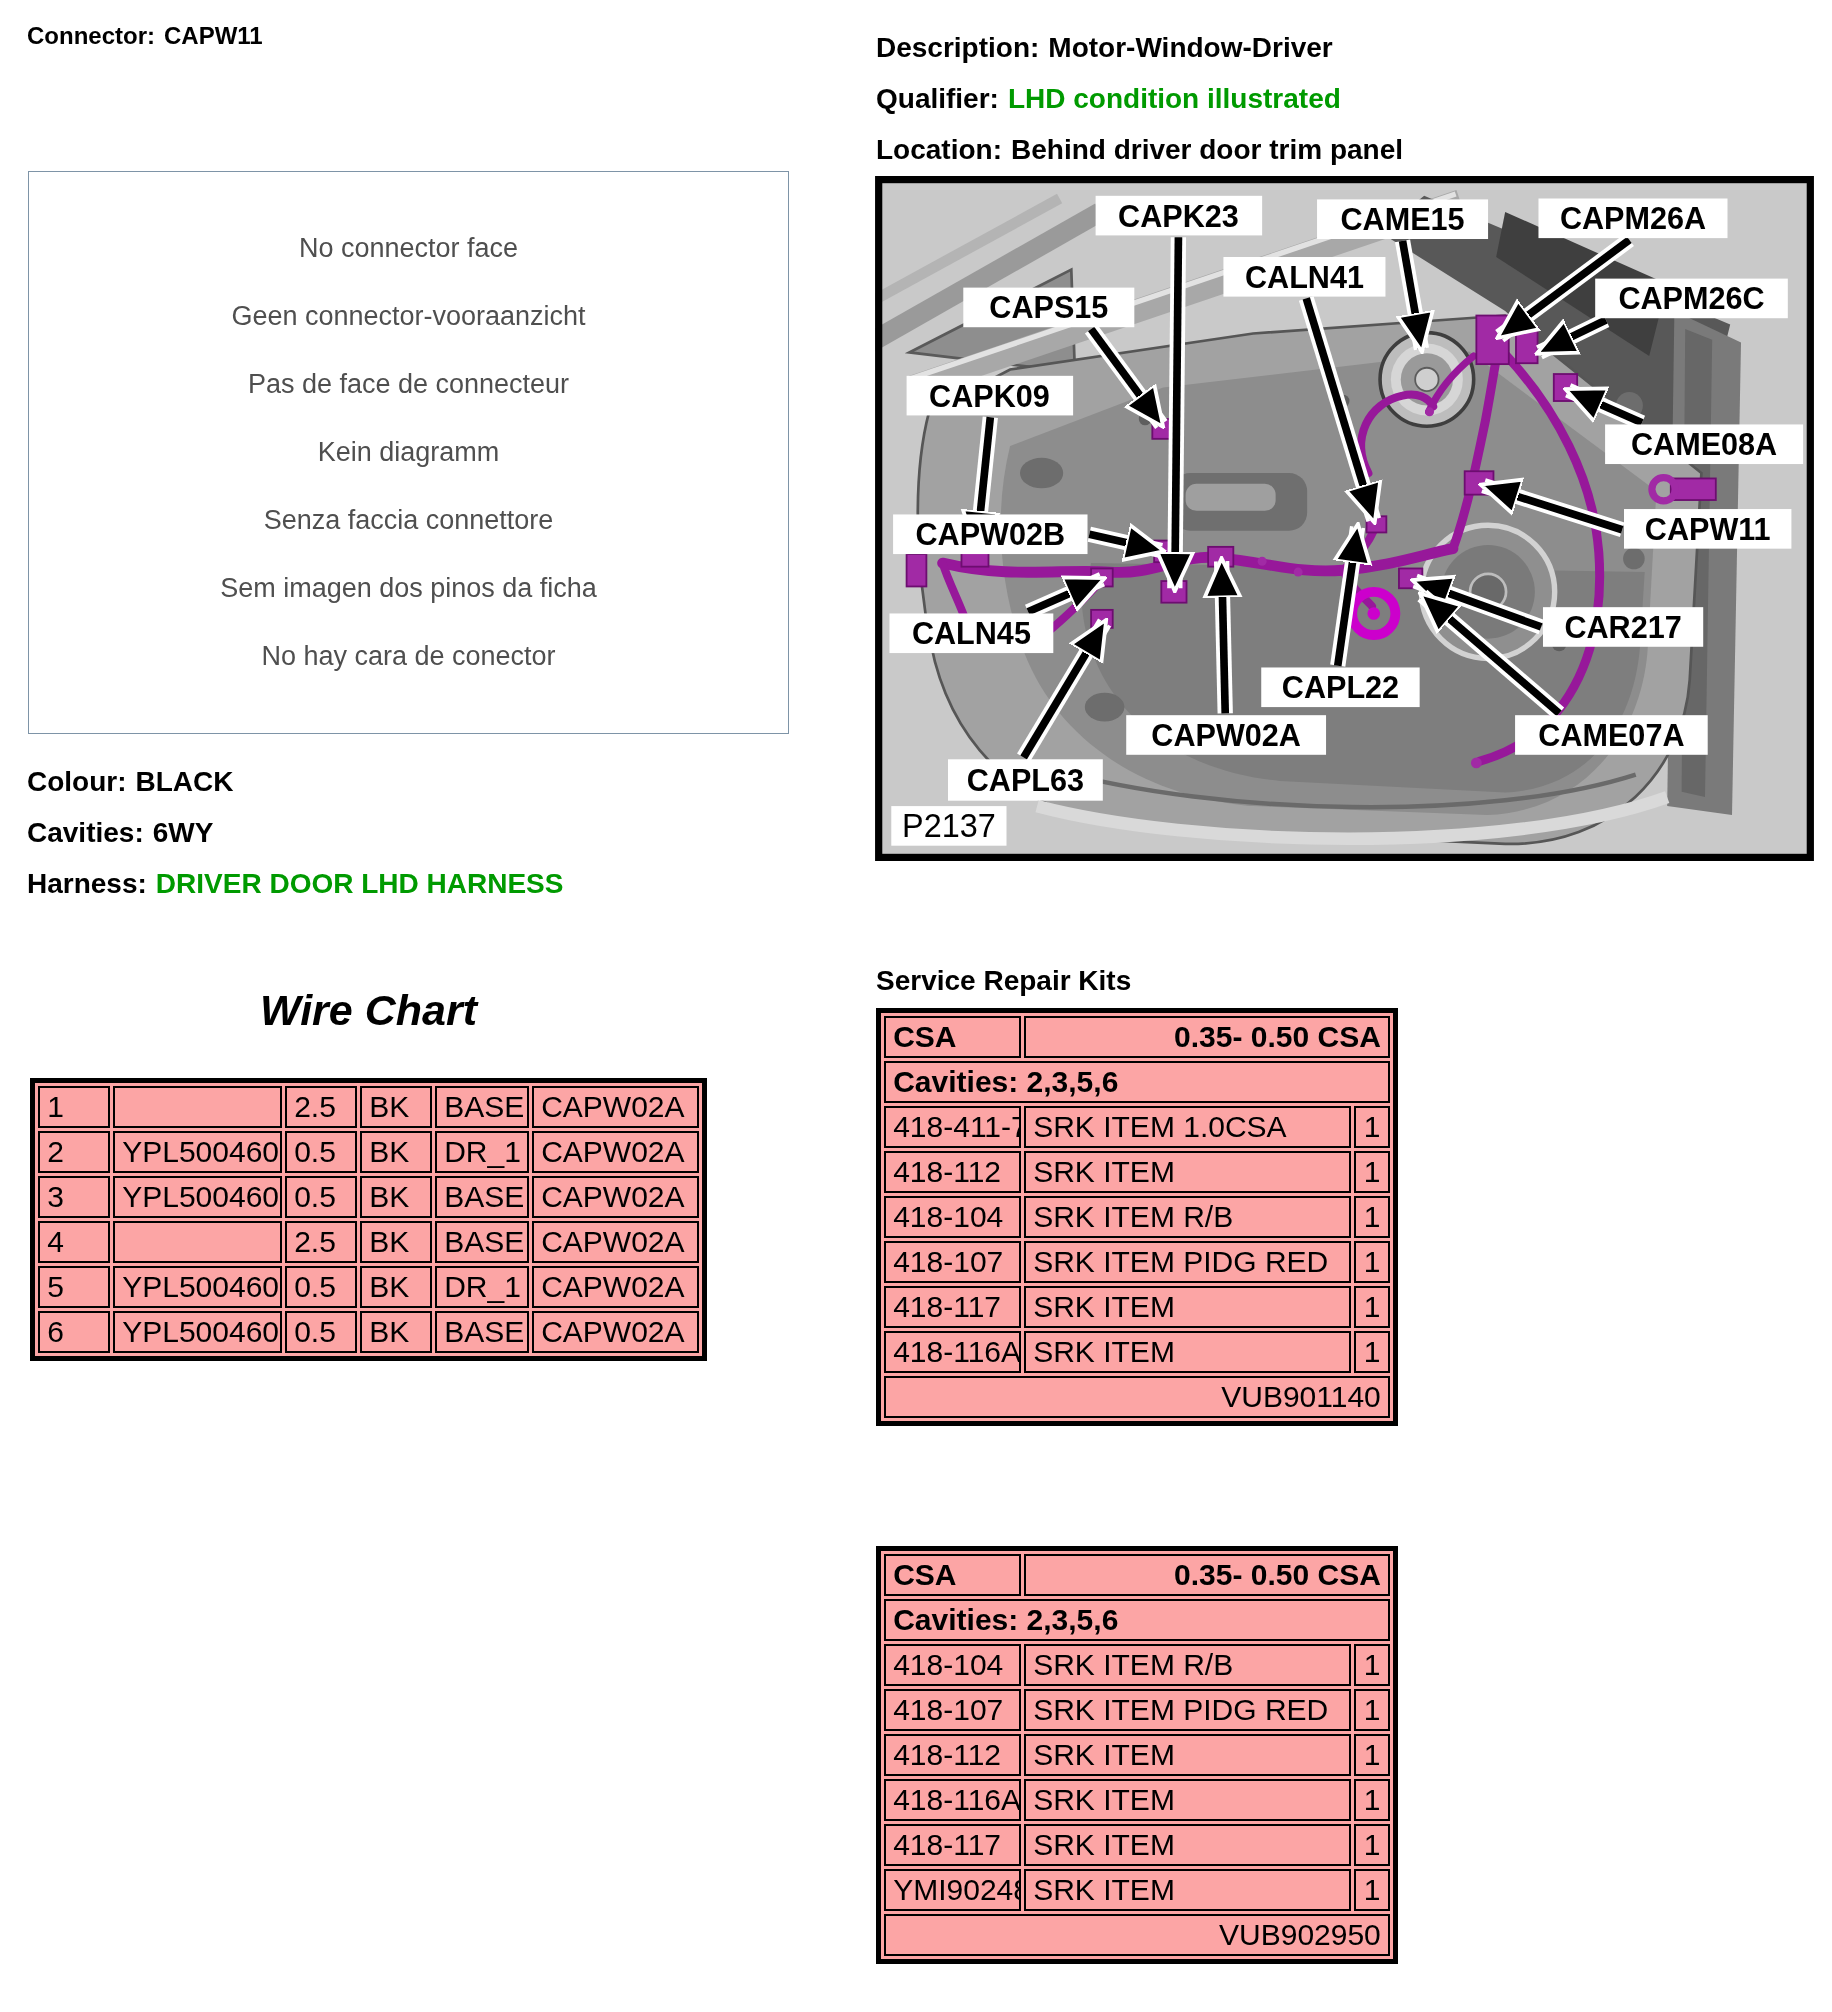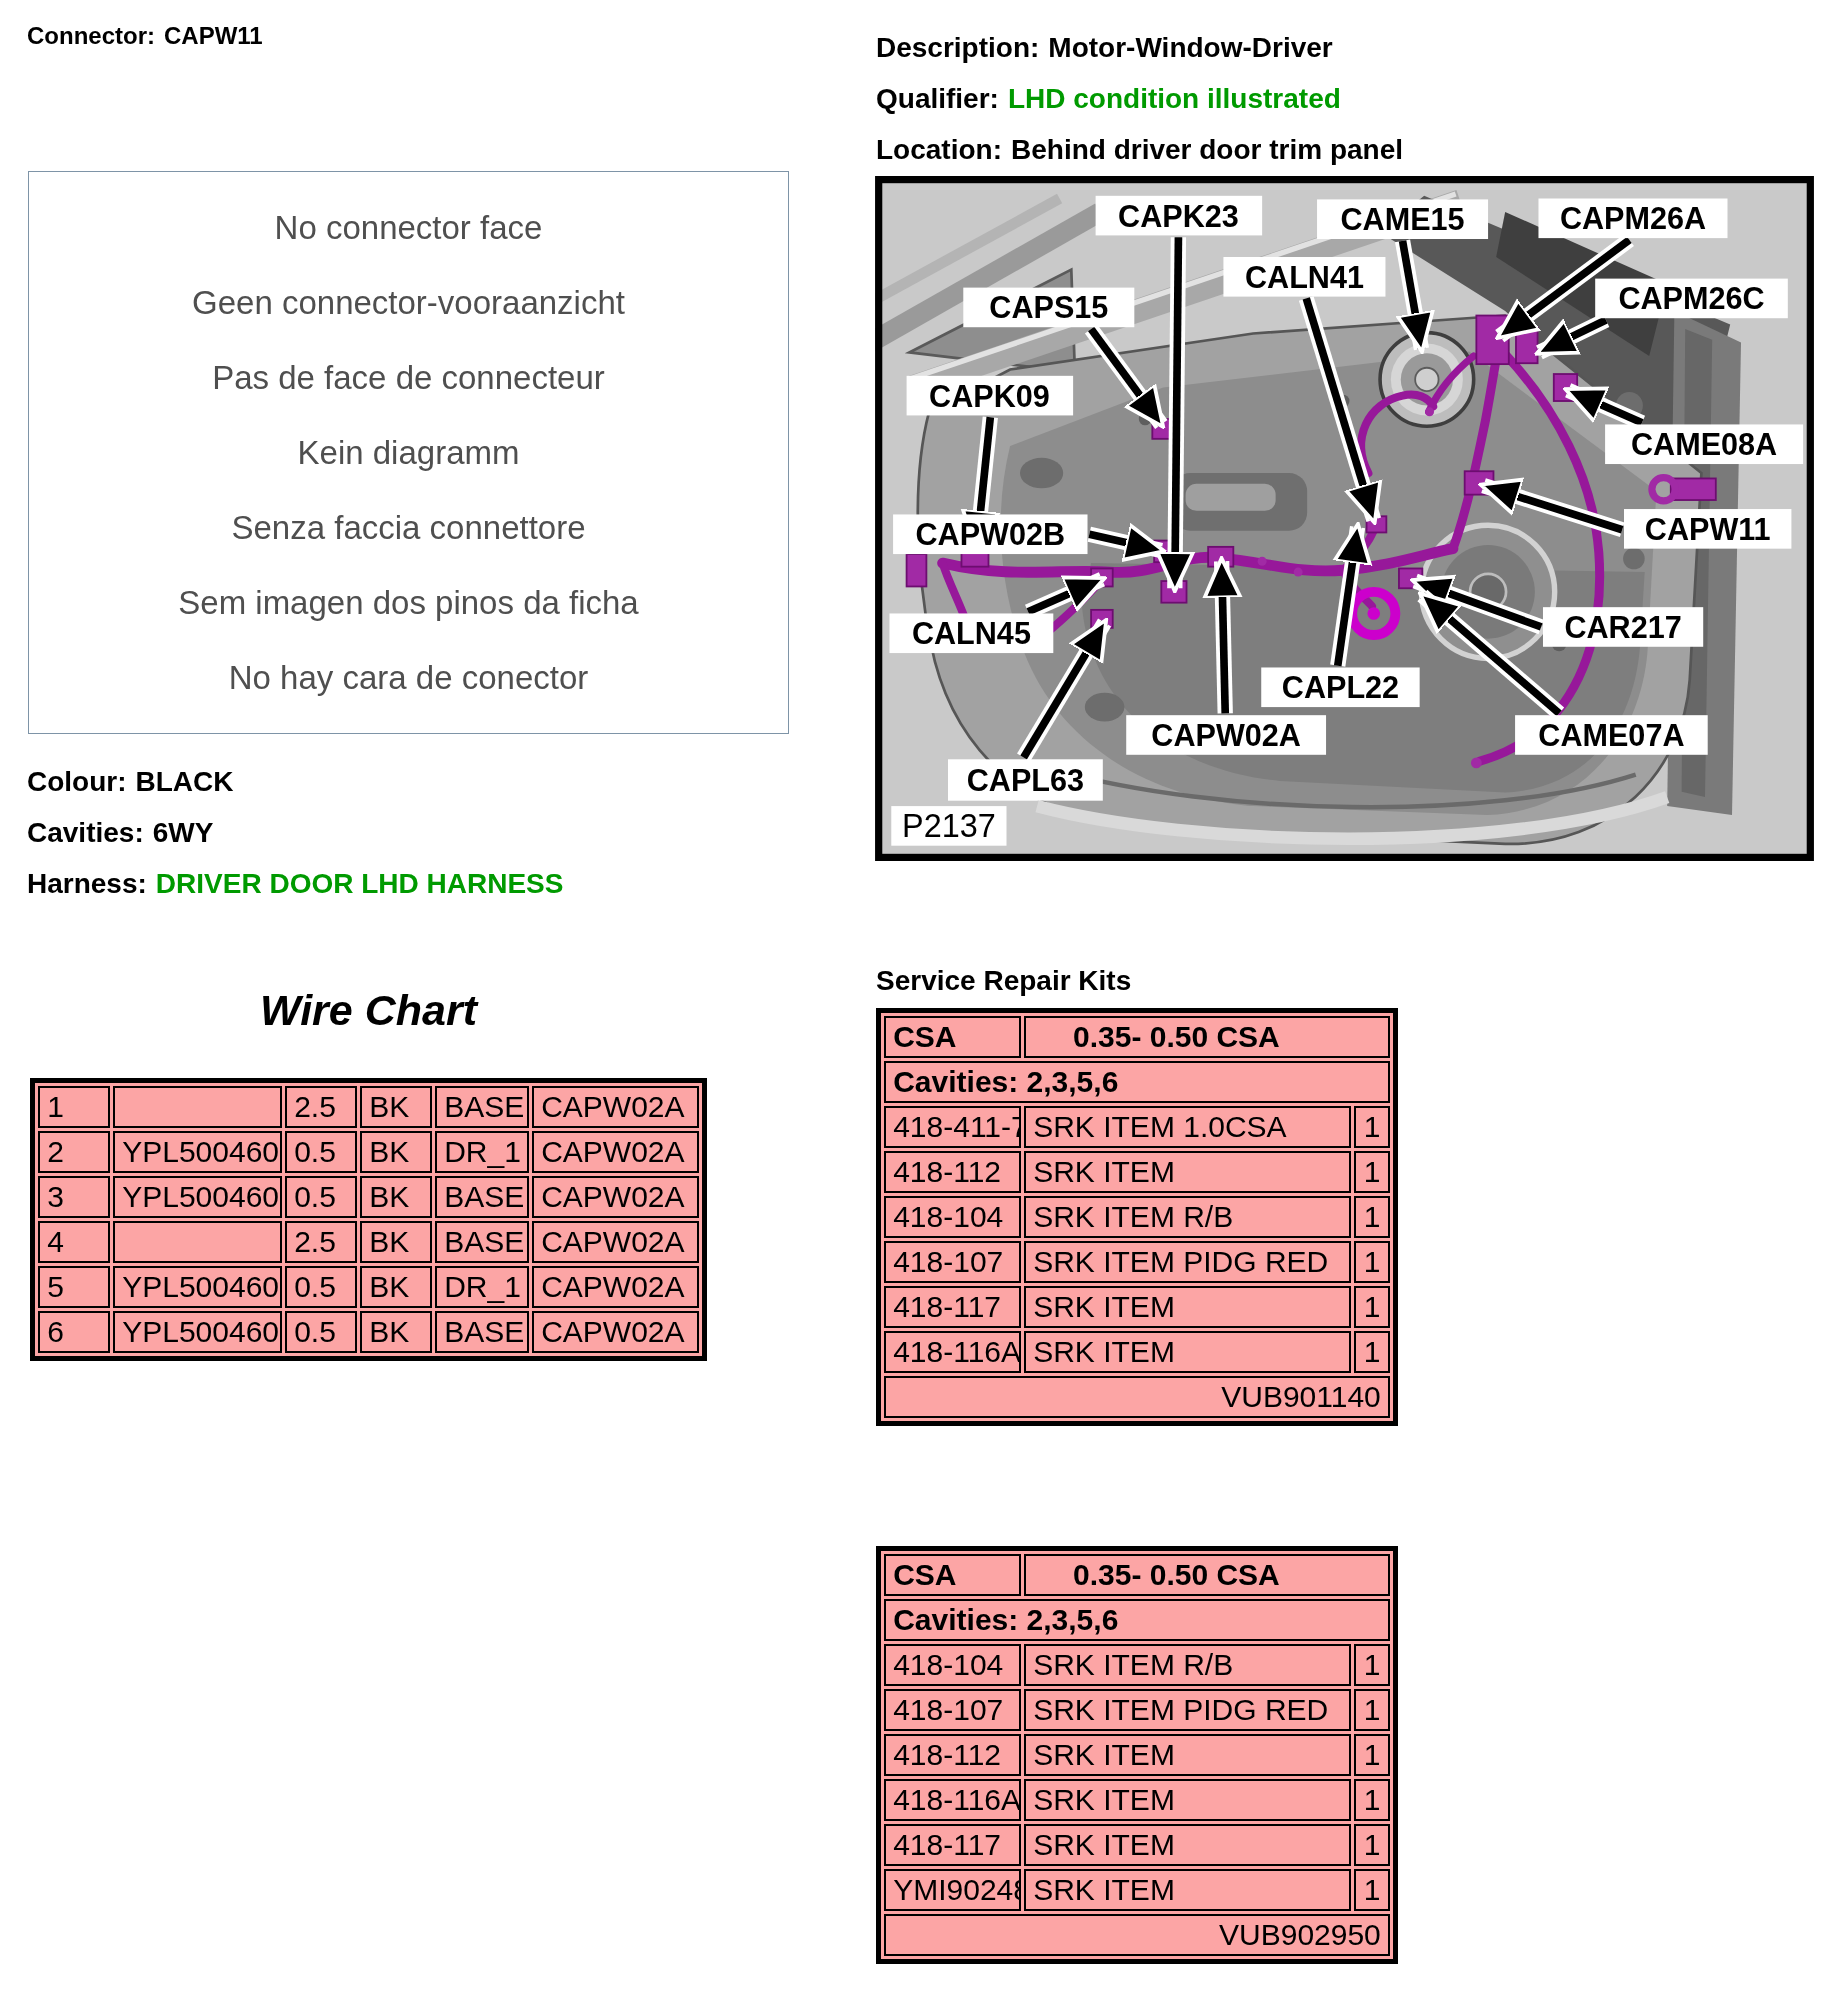--- a/index.html
+++ b/index.html
@@ -13,21 +13,21 @@
   #connector-title{left:27px;top:21.6px;font-size:24px;font-weight:bold;}
   #header-right{left:876px;top:21.6px;font-size:28px;font-weight:bold;line-height:51px;}
   .green{color:#009a00;}
   .lbl{margin-right:9px;}
   
   #noface-box{
     left:28px;top:171px;width:761px;height:563px;
     border:1.8px solid #7e94a7;box-sizing:border-box;
     display:flex;flex-direction:column;justify-content:center;align-items:center;
     row-gap:37px;text-align:center;
-    color:#4f4f4f;font-size:33px;
+    color:#4f4f4f;font-size:27px;
   }
   
   #part-info{left:27px;top:756px;font-size:28px;font-weight:bold;line-height:51px;}
   
   #wire-chart-title{left:30px;top:986px;width:677px;text-align:center;font-size:43px;font-weight:bold;font-style:italic;}
   #wire-table{left:30px;top:1078px;}
   table.grid{
     border-collapse:separate;border-spacing:3.6px;
     border:5.4px solid #000;background:#fca5a5;table-layout:fixed;
   }
@@ -41,21 +41,21 @@
   #diagram{left:875px;top:176px;width:757px;height:685px;}
   #diagram svg{display:block;}
   .callout-text{font-family:"Liberation Sans","DejaVu Sans",sans-serif;font-weight:bold;font-size:34px;}
   .fig-text{font-family:"Liberation Sans","DejaVu Sans",sans-serif;font-size:36px;}
   
   #srk-heading{left:876px;top:965px;font-size:28px;font-weight:bold;}
   .srk-table{width:522px;}
   .srk-table table{width:522px;}
   .srk-table td{font-size:28px;height:40px;}
   .srk-table td.b{font-weight:bold;}
-  .srk-table td.c{text-align:left;padding-left:47px;}
+  .srk-table td.c{text-align:right;padding-left:47px;}
   .srk-table td.r{text-align:right;}
   .srk-table td.q{padding:0 3.6px;text-align:center;}
   #srk-table-1{left:876px;top:1008px;}
   #srk-table-2{left:876px;top:1546px;}
 </style>
 </head>
 <body>
 
 <div class="abs" id="connector-title">
   <span class="lbl">Connector:</span><span>CAPW11</span>

